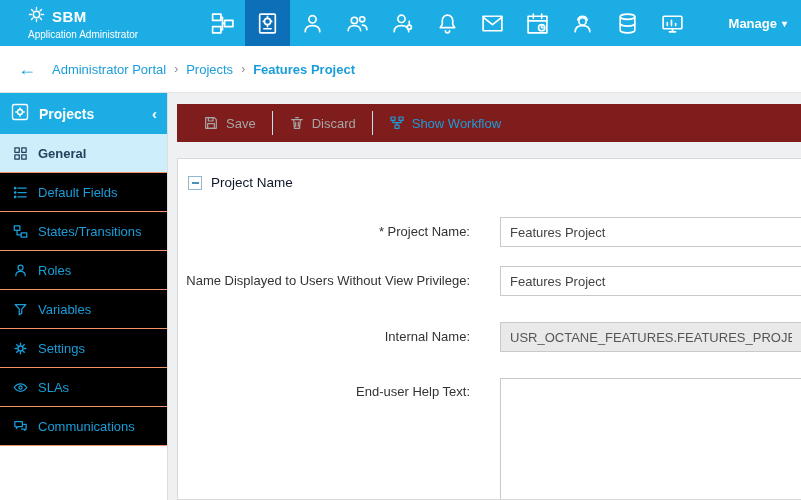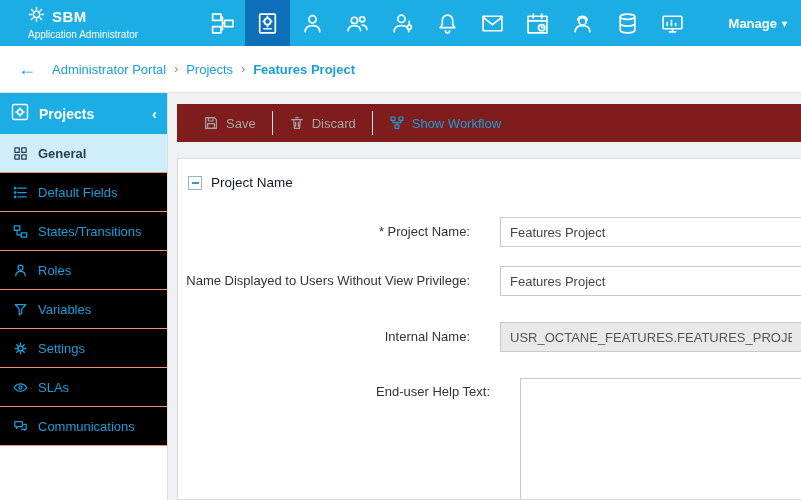--- a/index.html
+++ b/index.html
@@ -53,21 +53,21 @@
   .section-head{display:flex;align-items:center;gap:9px;margin-left:10px;}
   .collapse-box{width:12px;height:12px;border:1px solid #8fb8cc;display:flex;align-items:center;justify-content:center;cursor:pointer;background:#fff;}
   .collapse-box .minus{width:7px;height:2px;background:#4a93b8;}
   .section-title{color:#0f172a;font-size:13.5px;}
 
   .form{margin-top:27px;}
   .form-row{display:flex;align-items:center;margin-bottom:19px;}
   .form-row.tall{margin-bottom:26px;margin-top:16px;}
   .form-row.top{align-items:flex-start;}
   .form-label{width:322px;flex:0 0 322px;box-sizing:border-box;padding-right:30px;text-align:right;color:#333;font-size:13px;line-height:1.4;}
-  .form-row.top .form-label{padding-top:5px;margin-left:20px;}
+  .form-row.top .form-label{padding-top:5px;}
   .form-field{flex:1;}
   .form-field input{width:100%;height:30px;box-sizing:border-box;border:1px solid #c9c9c9;padding:0 9px;font-size:13px;color:#444;font-family:"Liberation Sans",sans-serif;background:#fff;}
   .form-field input.readonly{background:#e9e9e9;color:#555;}
   .form-field textarea{width:100%;height:175px;box-sizing:border-box;border:1px solid #c9c9c9;padding:6px 9px;font-size:13px;color:#444;font-family:"Liberation Sans",sans-serif;resize:none;}
   svg{stroke-linecap:round;stroke-linejoin:round;}
 </style>
 </head>
 <body>
 
 <div class="page">

